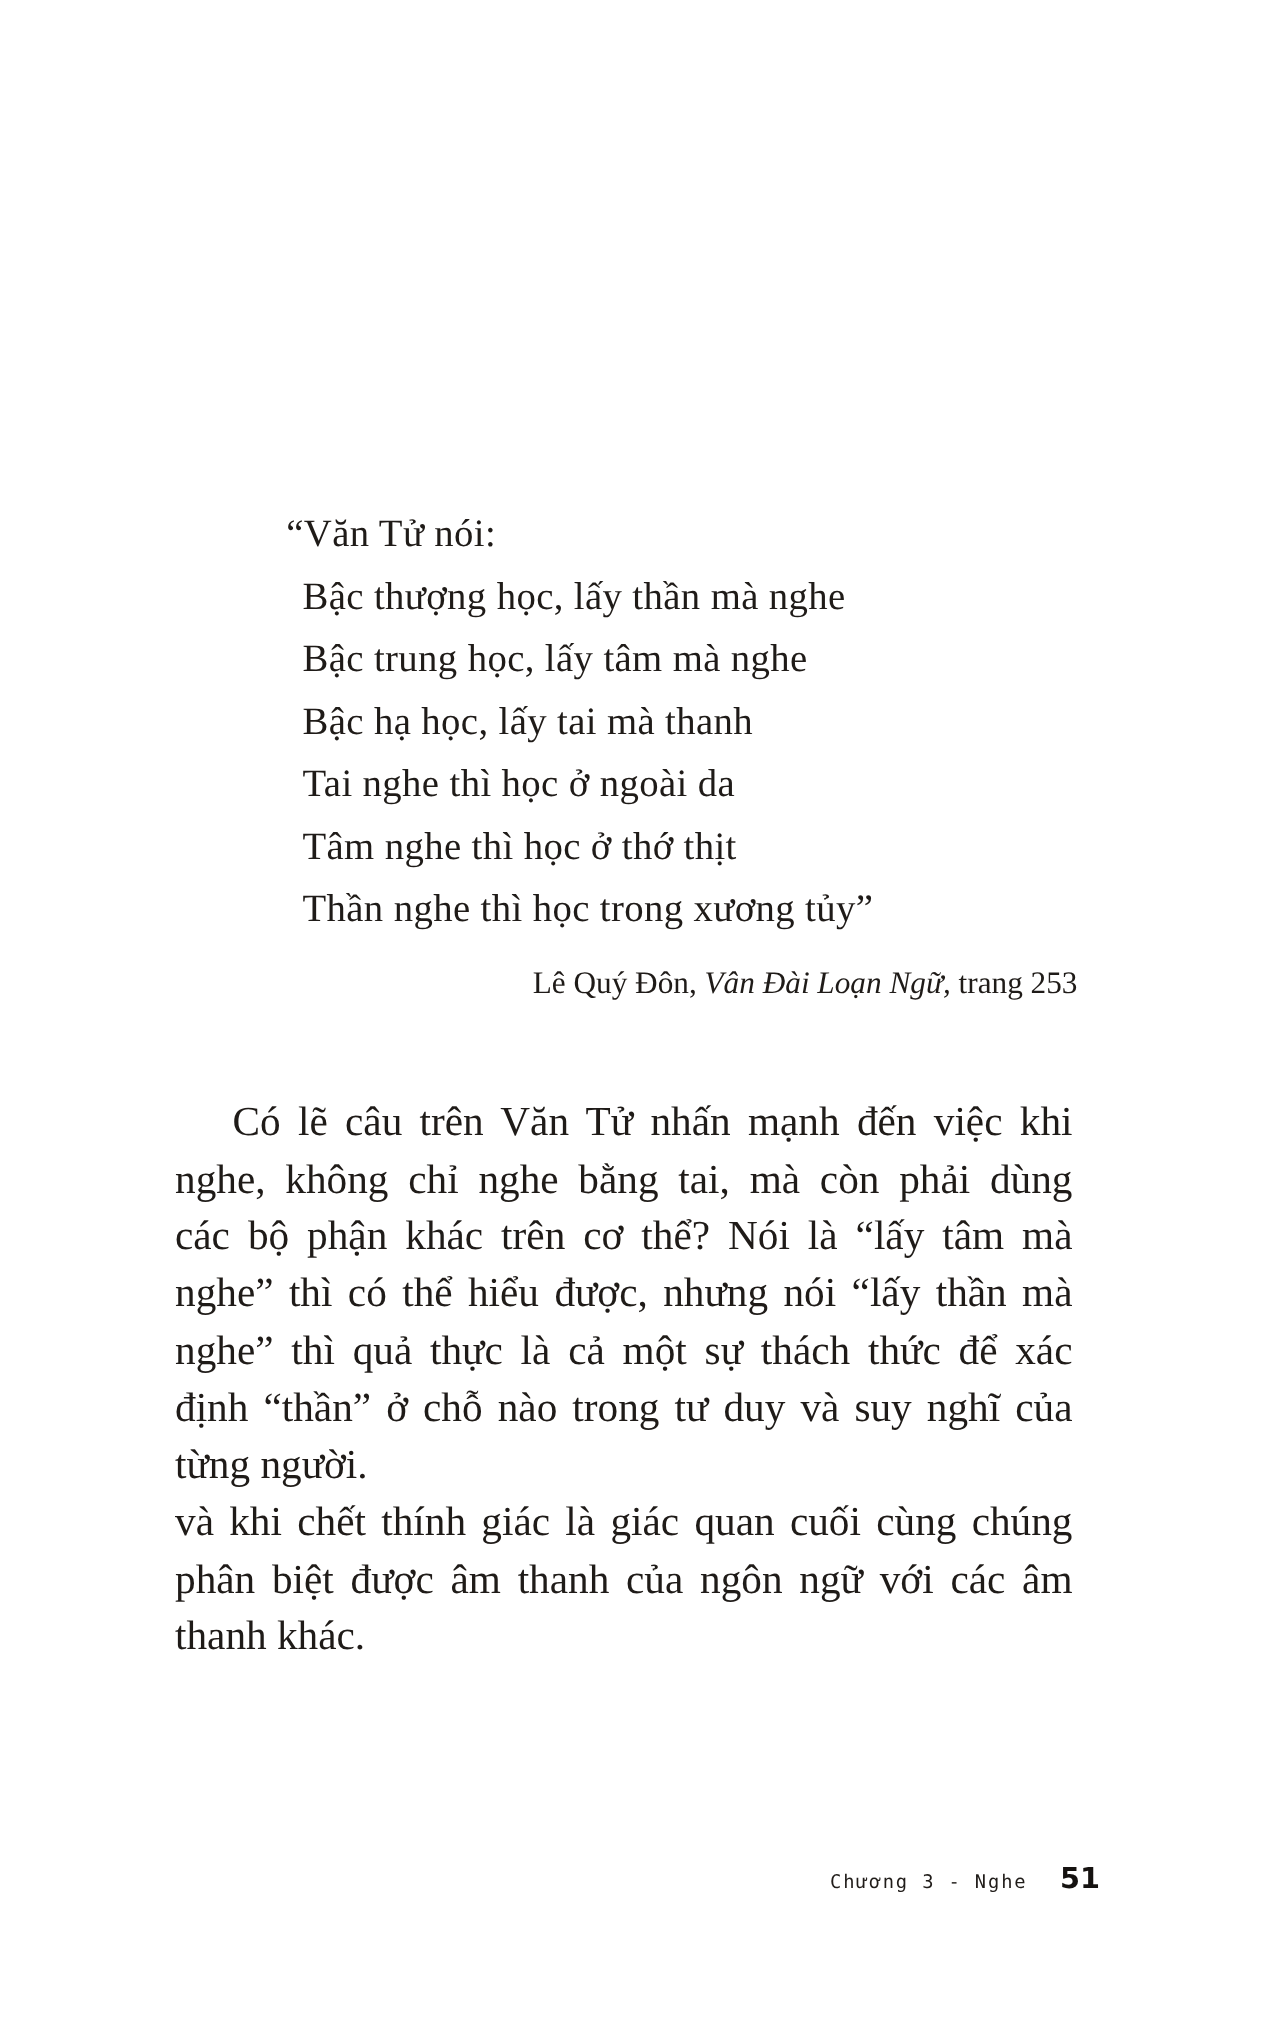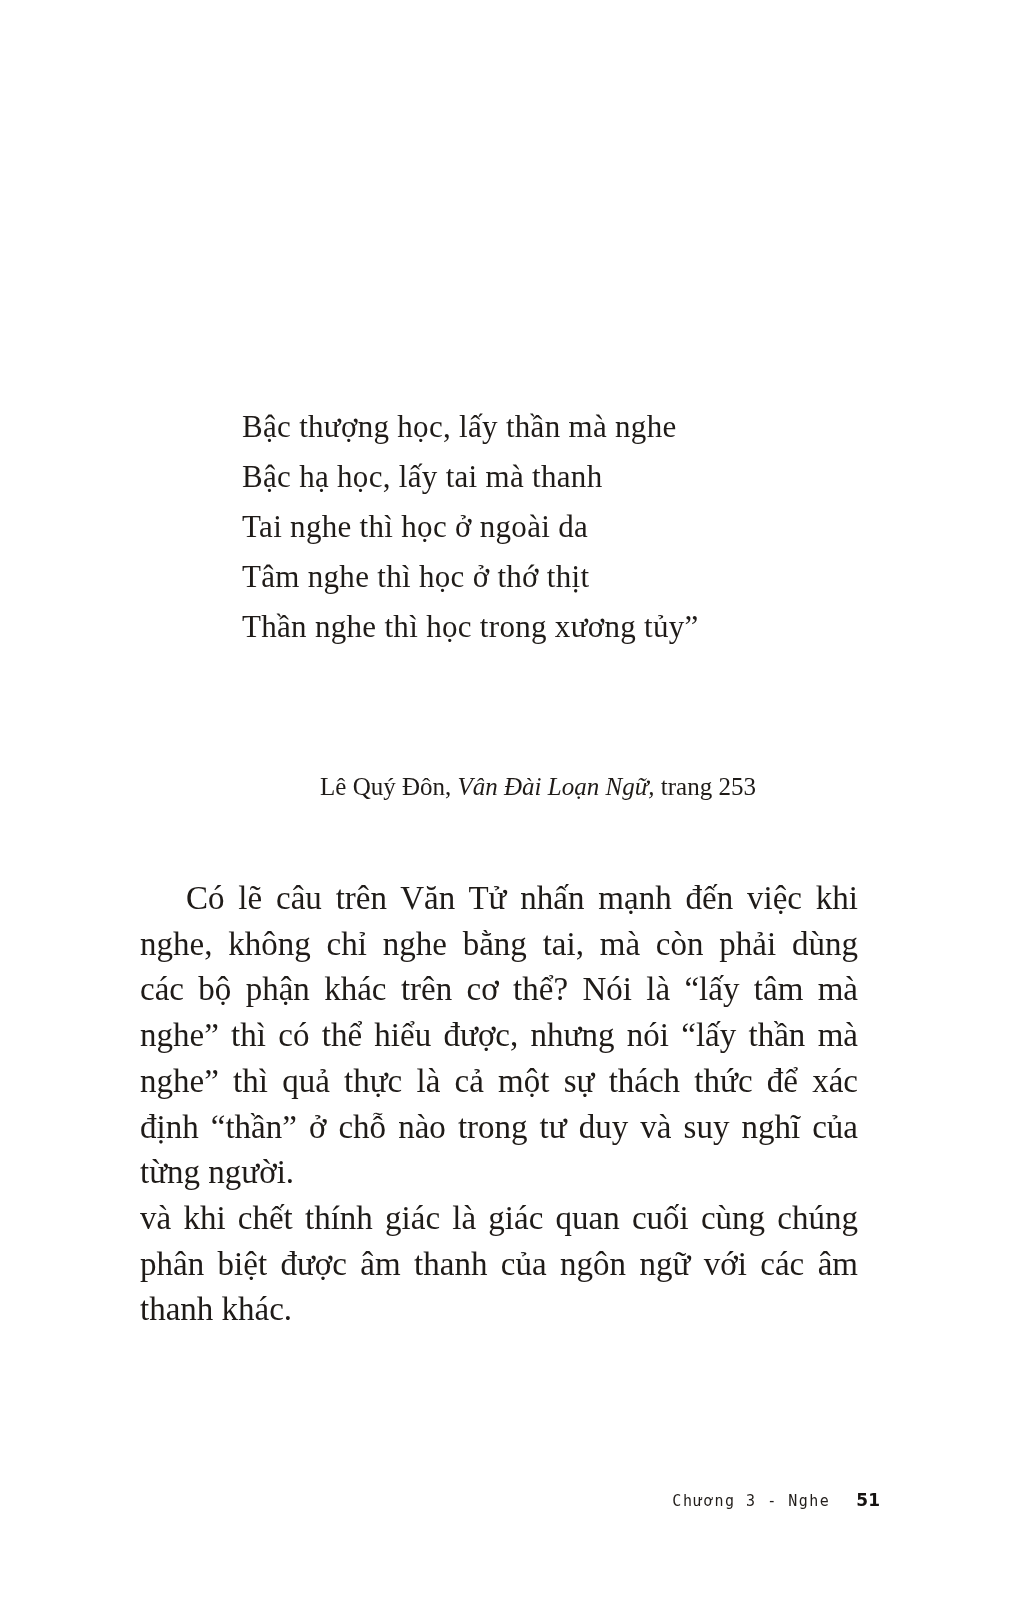--- a/index.html
+++ b/index.html
@@ -25,24 +25,24 @@
     line-height: 50px;
     letter-spacing: 0.3px;
     white-space: nowrap;
   }
   .poem-line { display: block; }
   .poem-line.hanging-quote { margin-left: -13px; }
 
   
   .attribution {
     position: absolute;
-    left: 228px;
+    left: 242px;
     top: 769px;
     width: 620px;
-    text-align: center;
+    text-align: right;
     font-size: 25px;
     line-height: 36px;
     white-space: nowrap;
   }
   .attribution .work { font-style: italic; }
 
   
   .body-text {
     position: absolute;
     left: 140px;
@@ -70,33 +70,35 @@
   .footer-chapter {
     font-family: "DejaVu Sans Mono", monospace;
     font-size: 15px;
     letter-spacing: 1.5px;
     color: #211d1a;
     vertical-align: baseline;
   }
   .footer-page-number {
     font-family: "DejaVu Sans", sans-serif;
     font-weight: bold;
-    font-size: 17px;
+    font-size: 23px;
     margin-left: 26px;
     color: #151210;
     vertical-align: baseline;
   }
 </style>
 </head>
 <body>
 
 <div class="page">
 
   <div class="quote-block">
+    <span class="poem-line hanging-quote">“Văn Tử nói:</span>
     <span class="poem-line">Bậc thượng học, lấy thần mà nghe</span>
+    <span class="poem-line">Bậc trung học, lấy tâm mà nghe</span>
     <span class="poem-line">Bậc hạ học, lấy tai mà thanh</span>
     <span class="poem-line">Tai nghe thì học ở ngoài da</span>
     <span class="poem-line">Tâm nghe thì học ở thớ thịt</span>
     <span class="poem-line">Thần nghe thì học trong xương tủy”</span>
   </div>
 
   <div class="attribution">
     <span class="author">Lê Quý Đôn, </span><span class="work">Vân Đài Loạn Ngữ,</span><span class="page-ref"> trang 253</span>
   </div>
 

